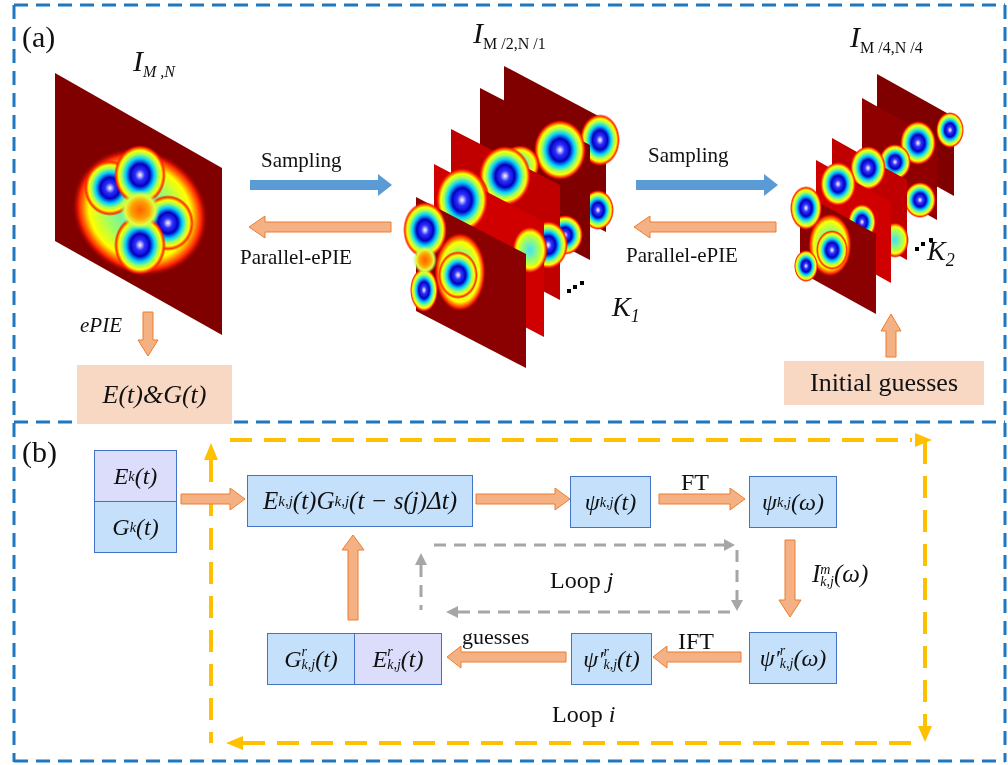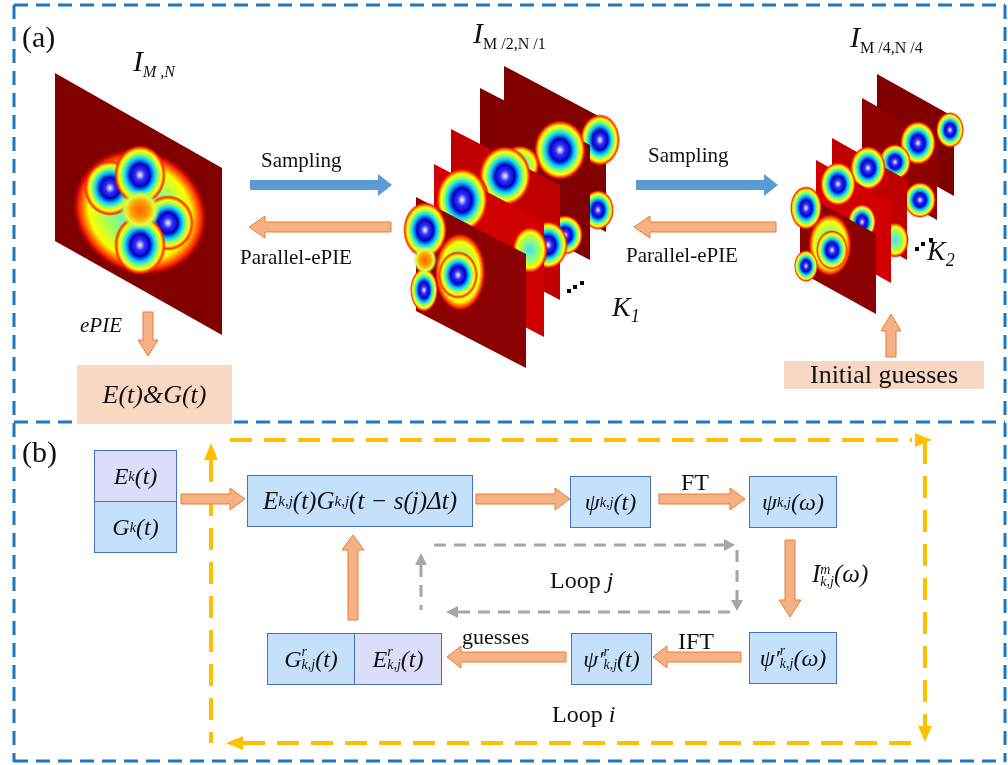--- a/index.html
+++ b/index.html
@@ -224,21 +224,21 @@
   <span>K</span><span class="sub" style="font-size:18px;">2</span>
 </div>
 
 <div class="txt arrow-lbl" style="left:261px;top:150px;">Sampling</div>
 <div class="txt arrow-lbl" style="left:648px;top:145px;">Sampling</div>
 <div class="txt arrow-lbl" style="left:240px;top:247px;">Parallel-ePIE</div>
 <div class="txt arrow-lbl" style="left:626px;top:245px;">Parallel-ePIE</div>
 <div class="txt arrow-lbl" style="left:80px;top:315px;font-style:italic;">ePIE</div>
 
 <div class="peach math" style="left:77px;top:365px;width:155px;height:59px;">E(t)&amp;G(t)</div>
-<div class="peach" style="left:784px;top:361px;width:200px;height:28px;">Initial guesses</div>
+<div class="peach" style="left:784px;top:361px;width:200px;height:44px;">Initial guesses</div>
 
 <div class="txt panel-label" style="left:22px;top:437px;">(b)</div>
 
 <div class="box lav math" style="left:94px;top:450px;width:83px;height:52px;">
   <span>E</span>
     <span class="sub">k</span>
     <span>(t)</span>
 </div>
 <div class="box math" style="left:94px;top:501px;width:83px;height:52px;">
   <span>G</span>

